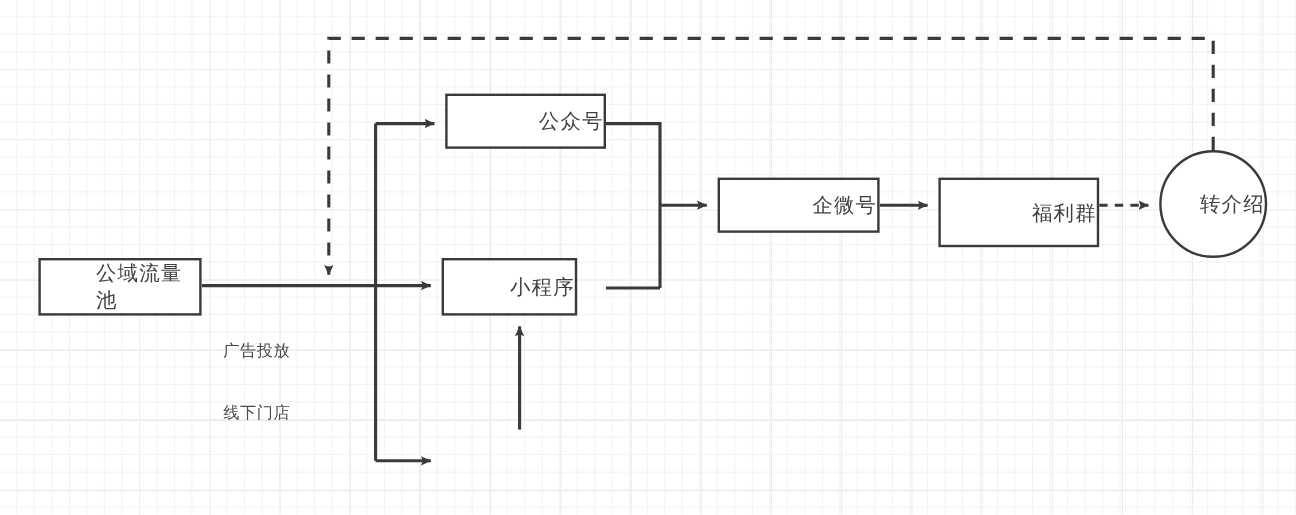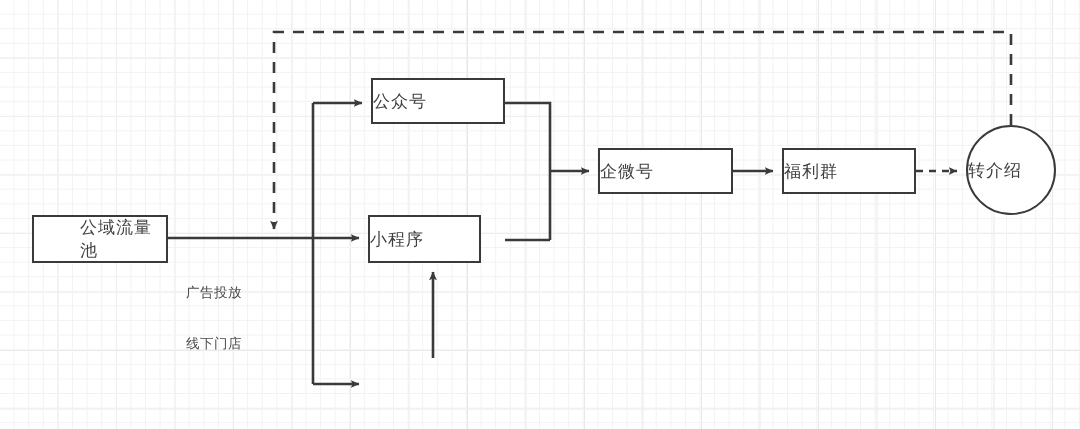--- a/index.html
+++ b/index.html
@@ -34,21 +34,21 @@
     width: 1080px;
     height: 429px;
   }
   .node {
     position: absolute;
     box-sizing: border-box;
     background: #ffffff;
     border: 2px solid #3a3a3a;
     display: flex;
     align-items: center;
-    justify-content: flex-start;
+    justify-content: flex-end;
     color: #3f3f3f;
     font-size: 17px;
     letter-spacing: 1px;
     z-index: 3;
   }
   .node.circle {
     border-radius: 50%;
   }
   .edge-label {
     position: absolute;
@@ -113,21 +113,21 @@
 
   <div class="node" style="left:368px; top:215px; width:113px; height:48px;">
     <span>小程序</span>
   </div>
 
 
   <div class="node" style="left:598px; top:148px; width:135px; height:46px;font-family:Liberation Mono, monospace;">
     <span>企微号</span>
   </div>
 
-  <div class="node" style="left:782px; top:148px; width:134px; height:46px;font-family:Liberation Serif, serif;">
+  <div class="node" style="left:782px; top:148px; width:134px; height:58px;font-family:Liberation Serif, serif;">
     <span>福利群</span>
   </div>
 
   <div class="node circle" style="left:966px; top:125px; width:90px; height:90px;">
     <span>转介绍</span>
   </div>
 
   <div class="edge-label" style="left:186px; top:249px;">
     <div>广告投放</div>
     <div>线下门店</div>

